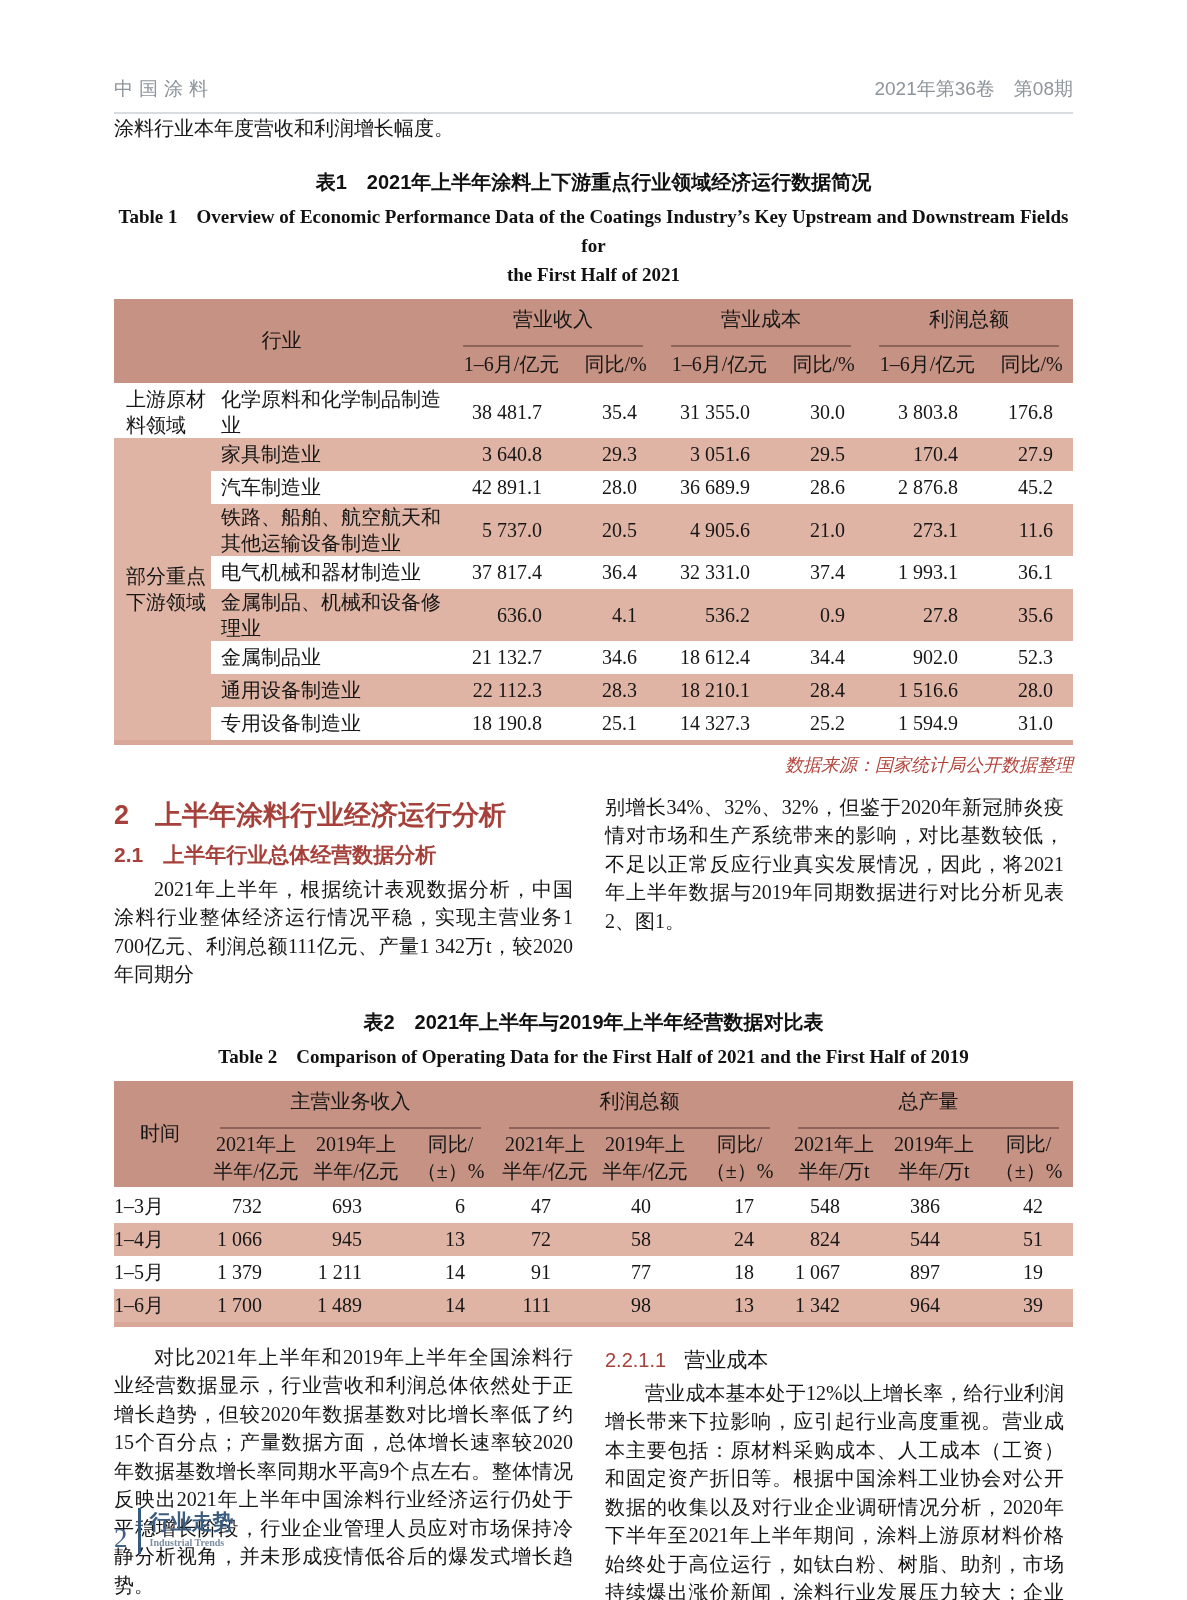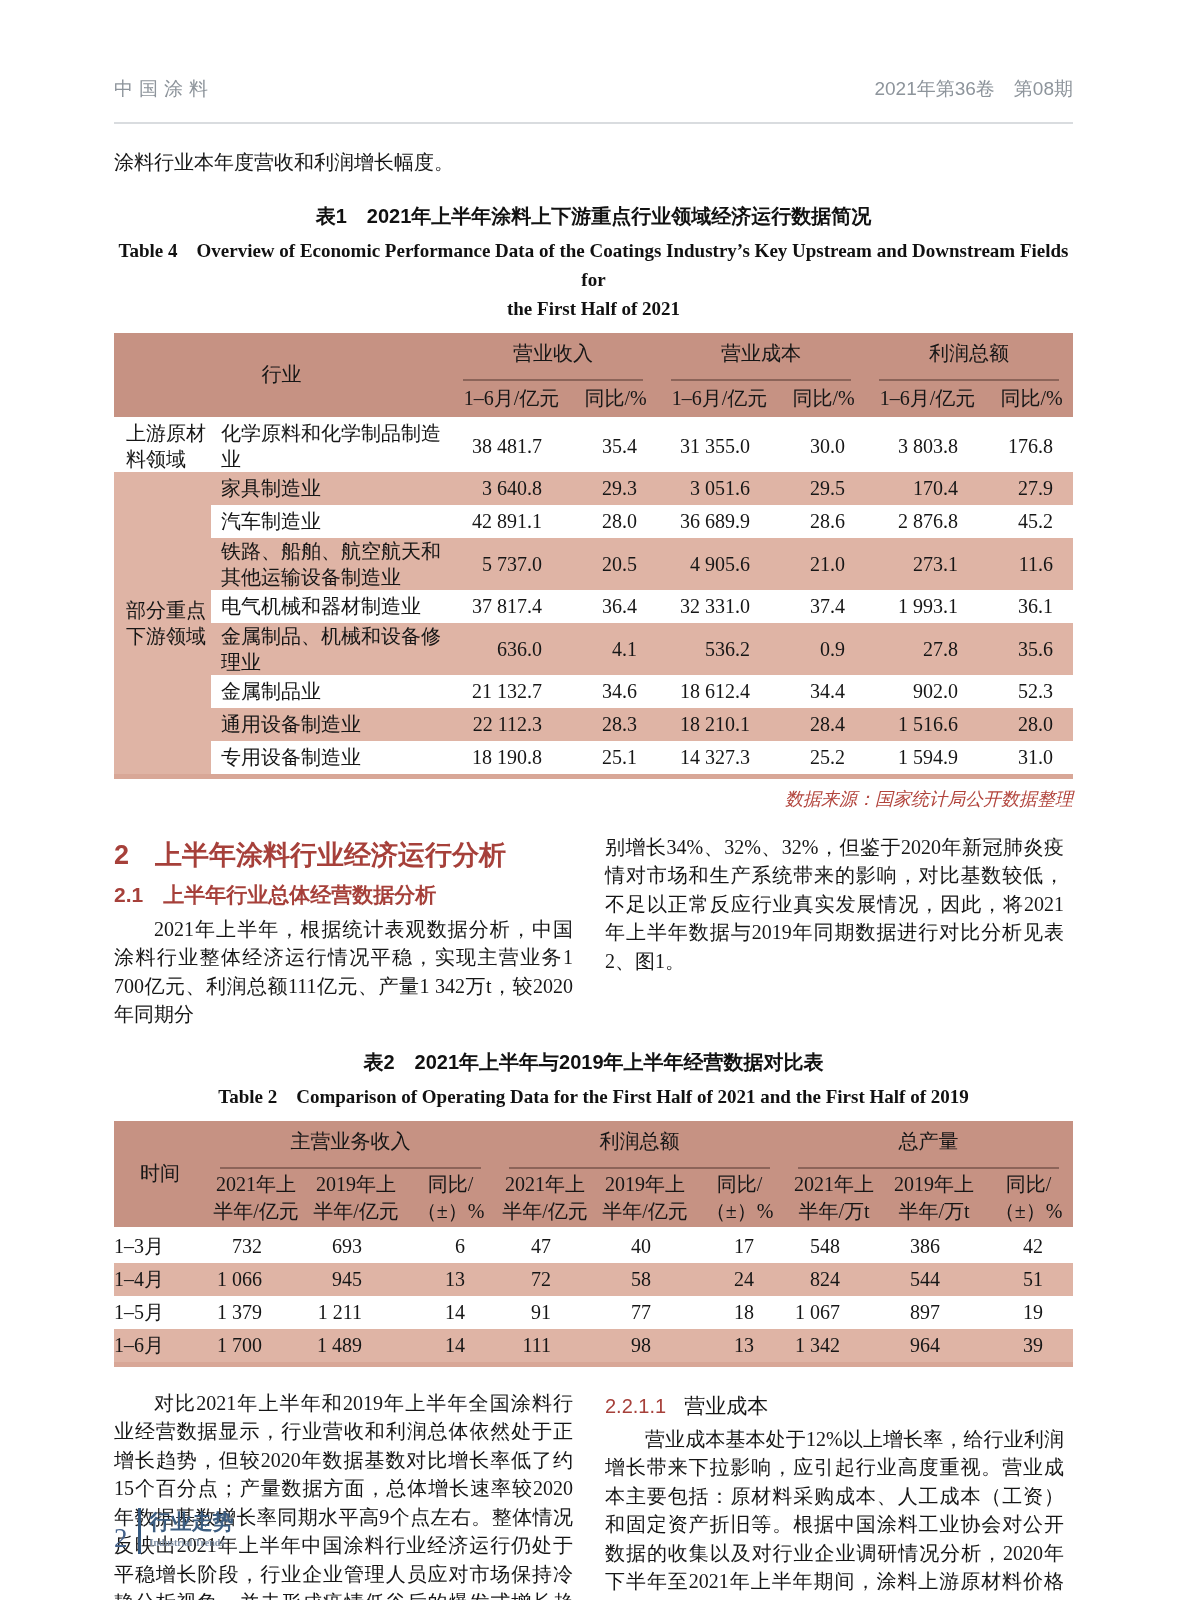--- a/index.html
+++ b/index.html
@@ -11,21 +11,21 @@
     font-family:"Liberation Serif","DejaVu Serif",serif;
     color:#161616;
   }
   .content{width:959px;margin:0 auto;position:relative;}
 
   
   .runhead{
     display:flex;justify-content:space-between;align-items:flex-end;
     padding-top:76px;
     border-bottom:2px solid #d9dcdf;
-    padding-bottom:20px;
+    padding-bottom:10px;
     color:#8d949b;
     font-family:"Liberation Sans","DejaVu Sans",sans-serif;
     font-size:19px;
   }
   .runhead .jname{letter-spacing:6px;}
 
   .introline{margin-top:30px;font-size:20px;line-height:29px;}
 
   
   .cap-cn{
@@ -71,21 +71,21 @@
   #t2 td.num.v{padding-right:44px;}
   #t2 td.num.p{padding-right:30px;}
   td.time-cell{text-align:left;}
 
   .source-note{
     margin-top:8px;text-align:right;
     color:#b2443c;font-style:italic;font-size:18px;
   }
 
   
-  .twocol{display:flex;gap:32px;margin-top:22px;}
+  .twocol{display:flex;gap:32px;margin-top:16px;}
   .col{width:459px;}
   .para{
     font-size:20px;line-height:28.5px;text-align:justify;
     text-indent:2em;margin:0;
   }
   h2.sec{
     margin:4px 0 8px 0;
     font-family:"Liberation Sans","DejaVu Sans",sans-serif;
     font-size:27px;font-weight:bold;color:#a6403a;
   }
@@ -125,25 +125,25 @@
 <body>
 
 <div class="page">
   <div class="content">
 
     <div class="runhead">
       <span class="jname">中国涂料</span>
       <span class="issue">2021年第36卷　第08期</span>
     </div>
 
-    <div class="introline para" style="text-indent:0;margin-top:24px;">涂料行业本年度营收和利润增长幅度。</div>
+    <div class="introline para" style="text-indent:0;">涂料行业本年度营收和利润增长幅度。</div>
 
     <div class="cap-cn">表1　2021年上半年涂料上下游重点行业领域经济运行数据简况</div>
     <div class="cap-en">
-      <div>Table 4　Overview of Economic Performance Data of the Coatings Industry’s Key Upstream and Downstream Fields for</div>
+      <div>Table 1　Overview of Economic Performance Data of the Coatings Industry’s Key Upstream and Downstream Fields for</div>
       <div>the First Half of 2021</div>
     </div>
 
     <table class="dtable" id="t1">
       <colgroup>
         <col style="width:97px">
           <col style="width:238px">
         <col style="width:125px">
           <col style="width:83px">
         <col style="width:125px">

